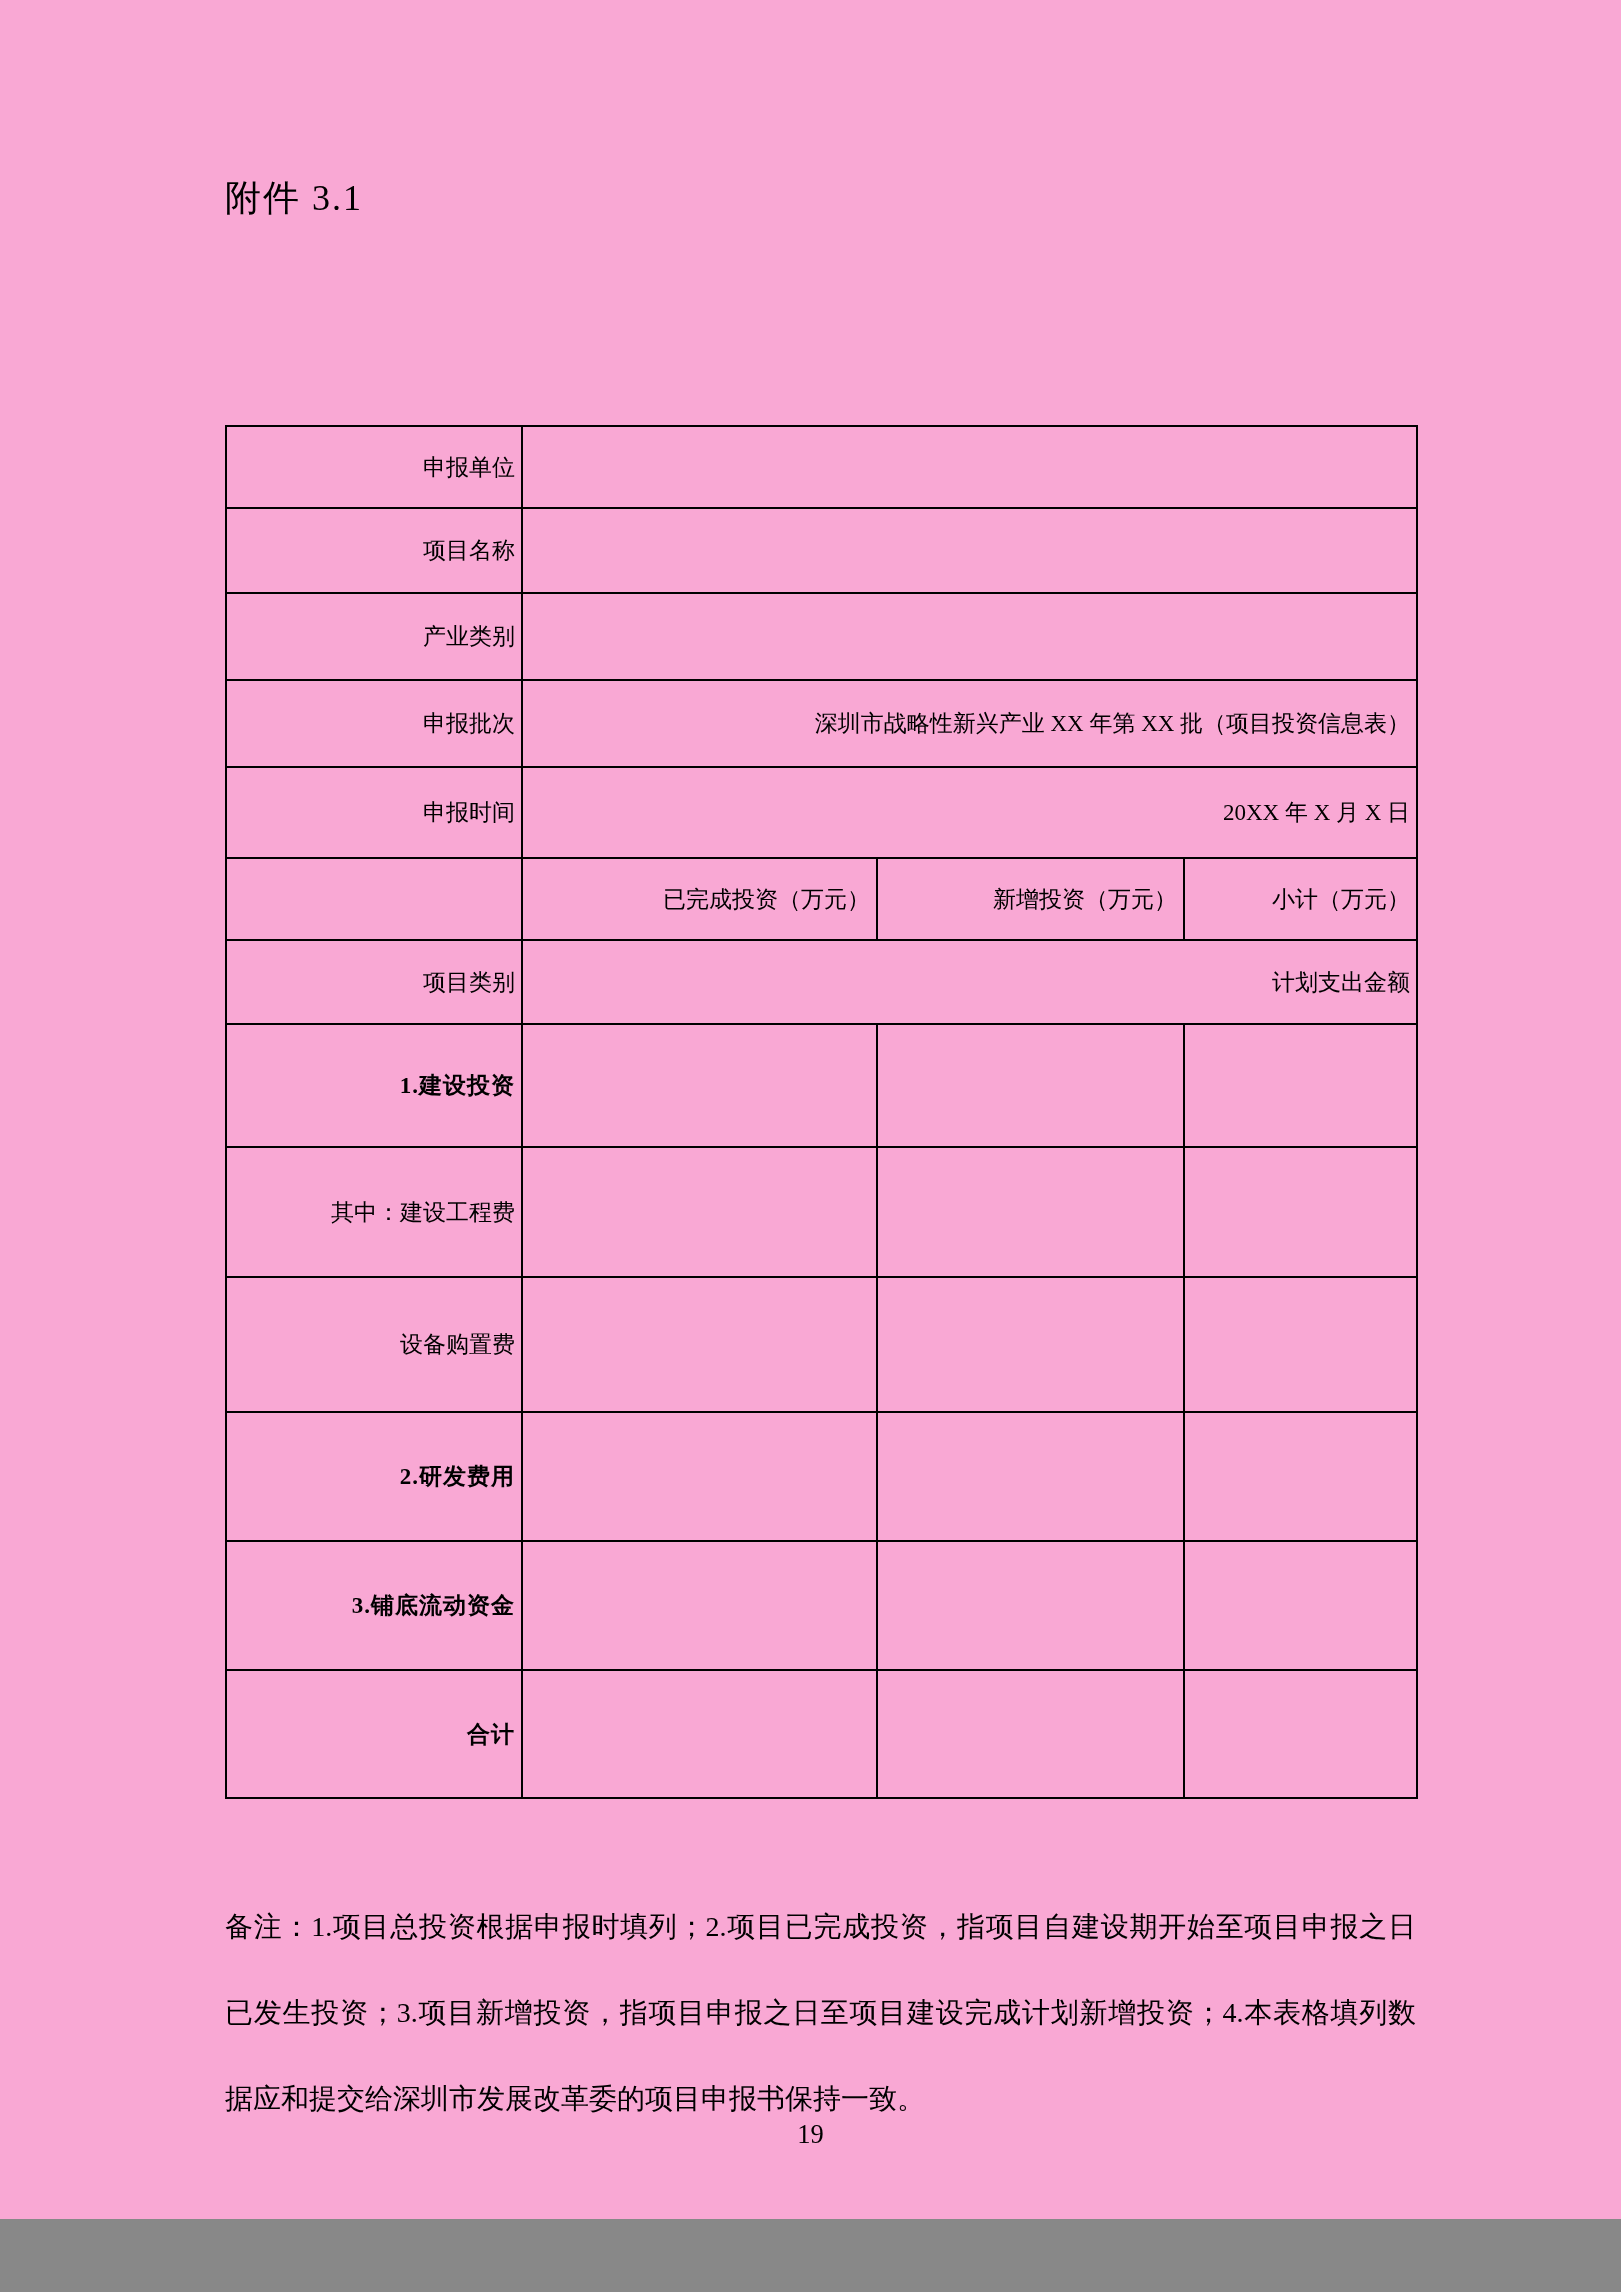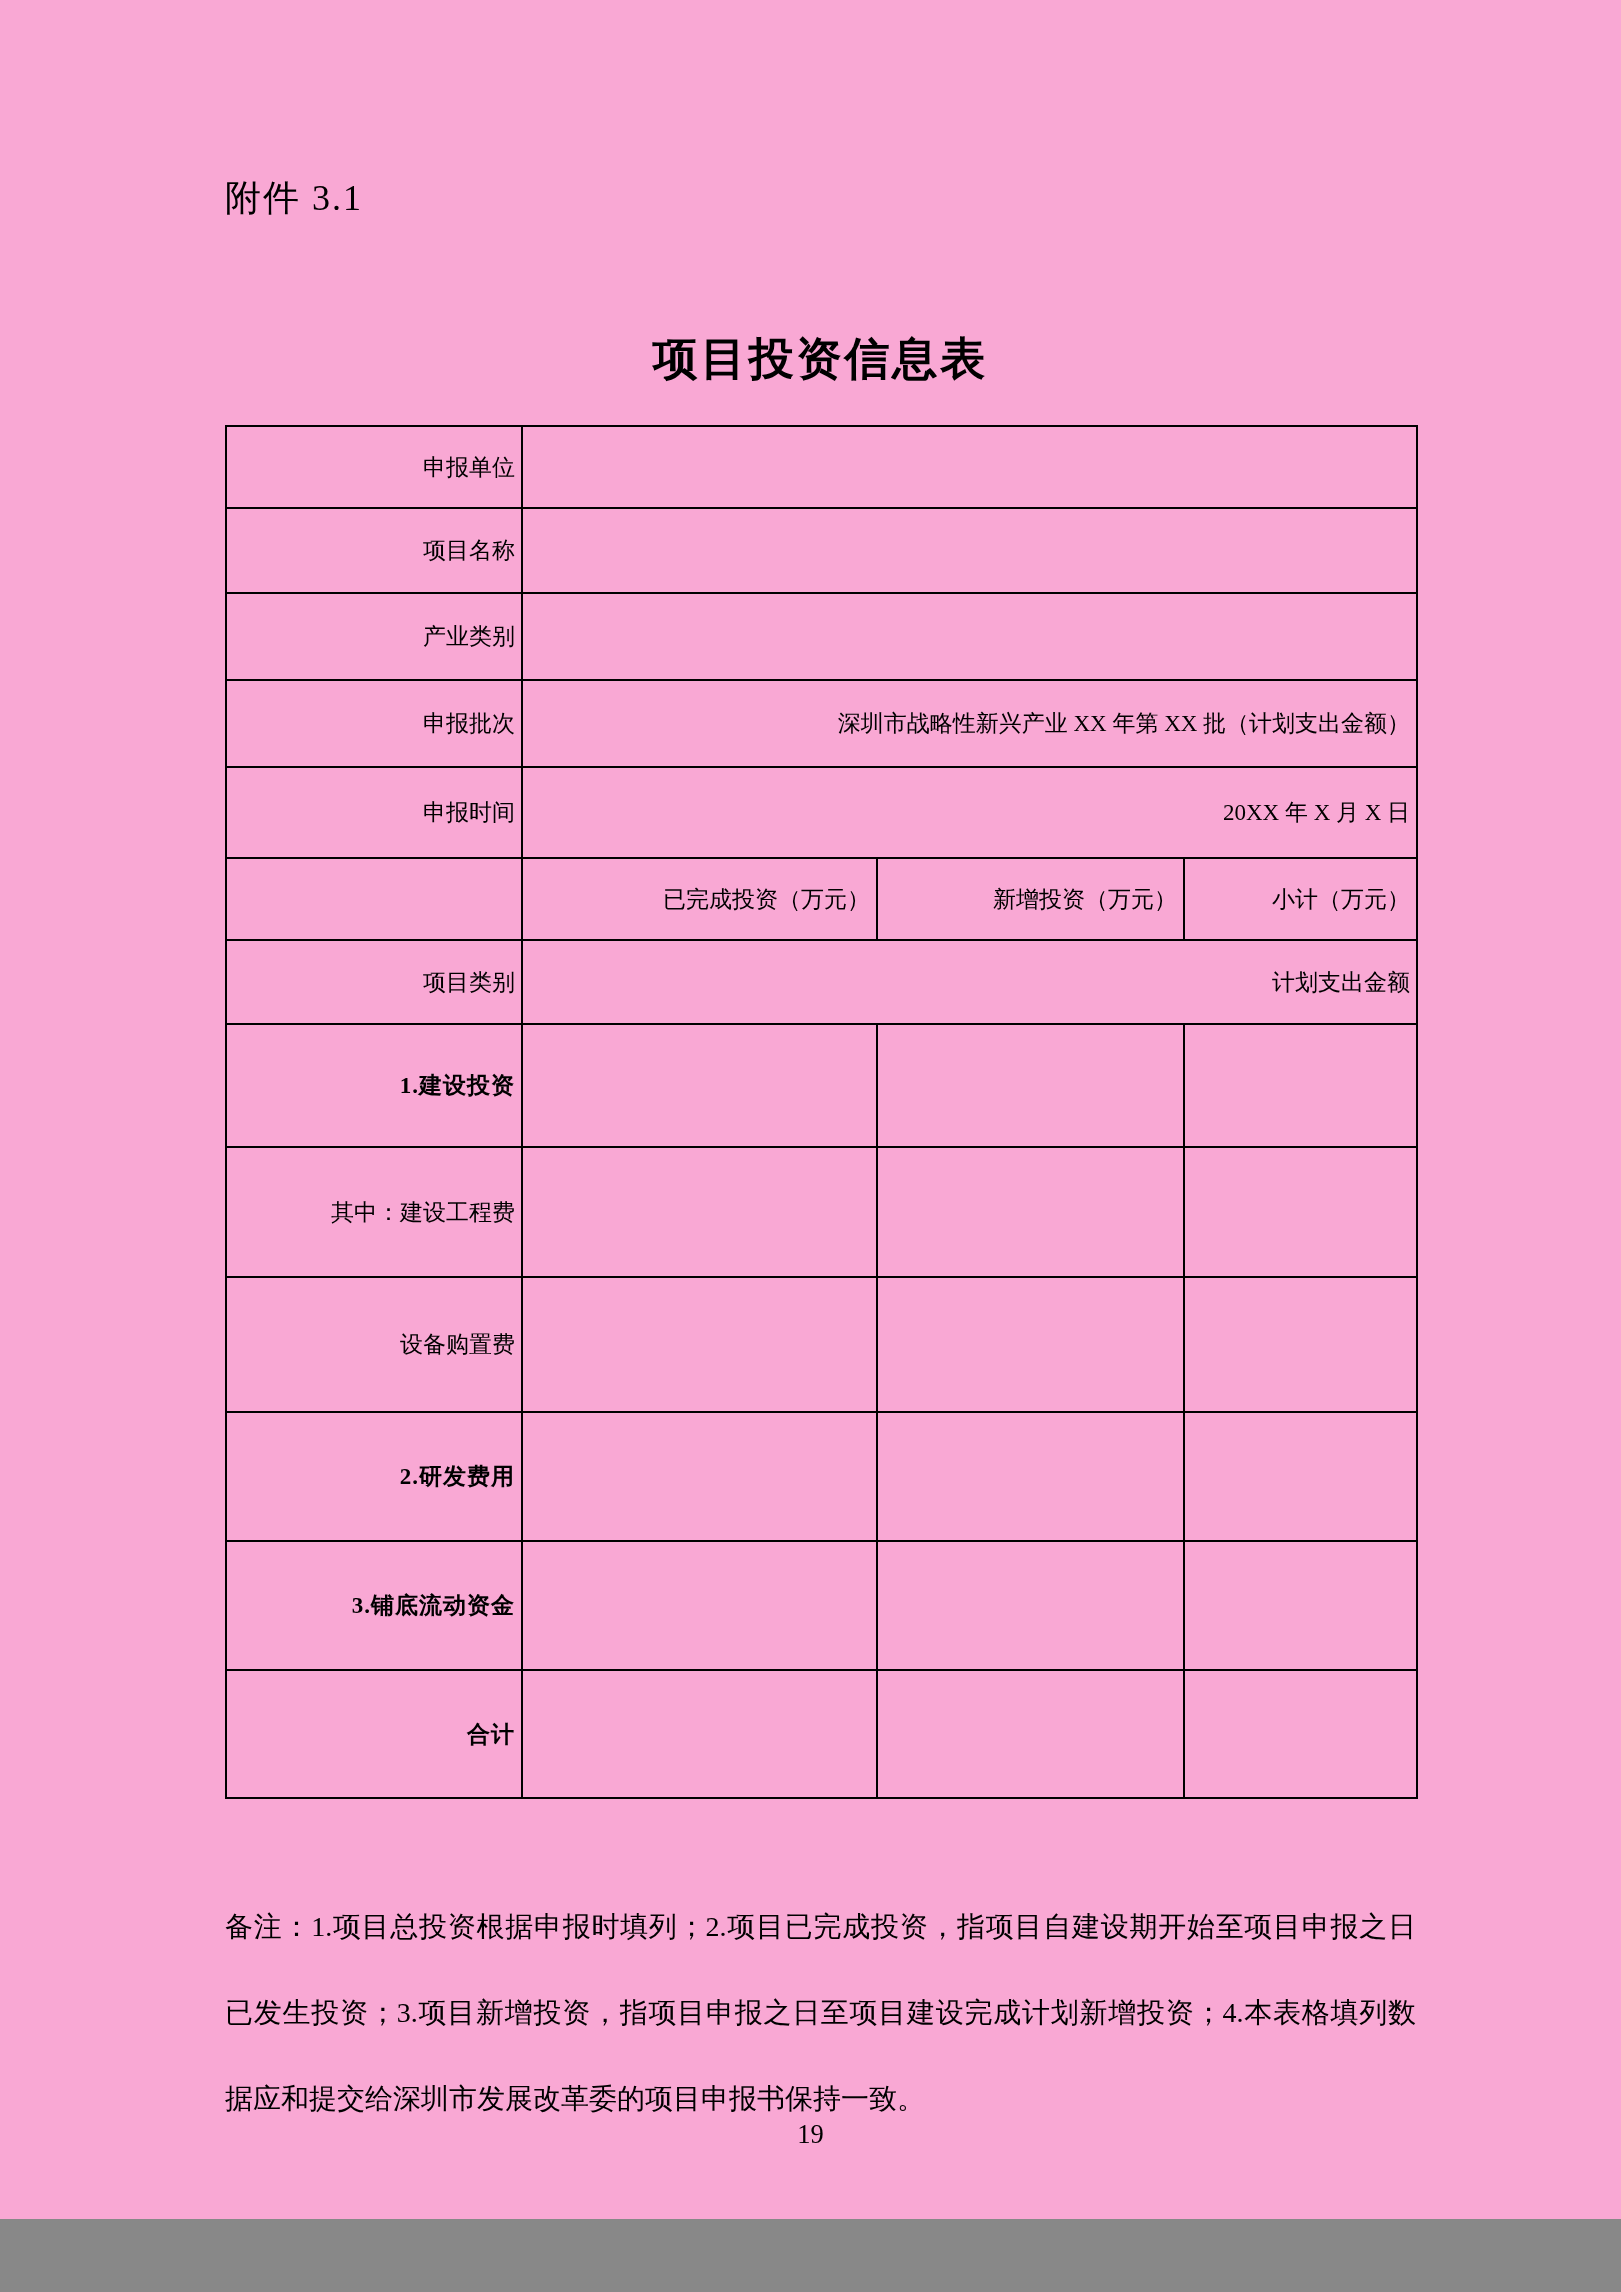--- a/index.html
+++ b/index.html
@@ -86,21 +86,20 @@
     font-size:26.5px;
   }
 </style>
 </head>
 <body>
 
 <div class="page">
 
   <div class="attachment">附件 3.1</div>
 
-  <h1 class="title">项目投资信息表</h1>
 
   <table class="form">
     <colgroup>
         <col class="c1">
         <col class="c2">
         <col class="c3">
         <col class="c4">
       </colgroup>
     <tbody>
       <tr>
@@ -110,21 +109,21 @@
       <tr>
         <td>项目名称</td>
         <td colspan="3"></td>
       </tr>
       <tr>
         <td>产业类别</td>
         <td colspan="3"></td>
       </tr>
       <tr>
         <td>申报批次</td>
-        <td colspan="3">深圳市战略性新兴产业 XX 年第 XX 批（计划支出金额）</td>
+        <td colspan="3">深圳市战略性新兴产业 XX 年第 XX 批（项目投资信息表）</td>
       </tr>
       <tr>
         <td>申报时间</td>
         <td colspan="3">20XX 年 X 月 X 日</td>
       </tr>
       <tr>
         <td></td>
         <td>已完成投资（万元）</td>
         <td>新增投资（万元）</td>
         <td>小计（万元）</td>

